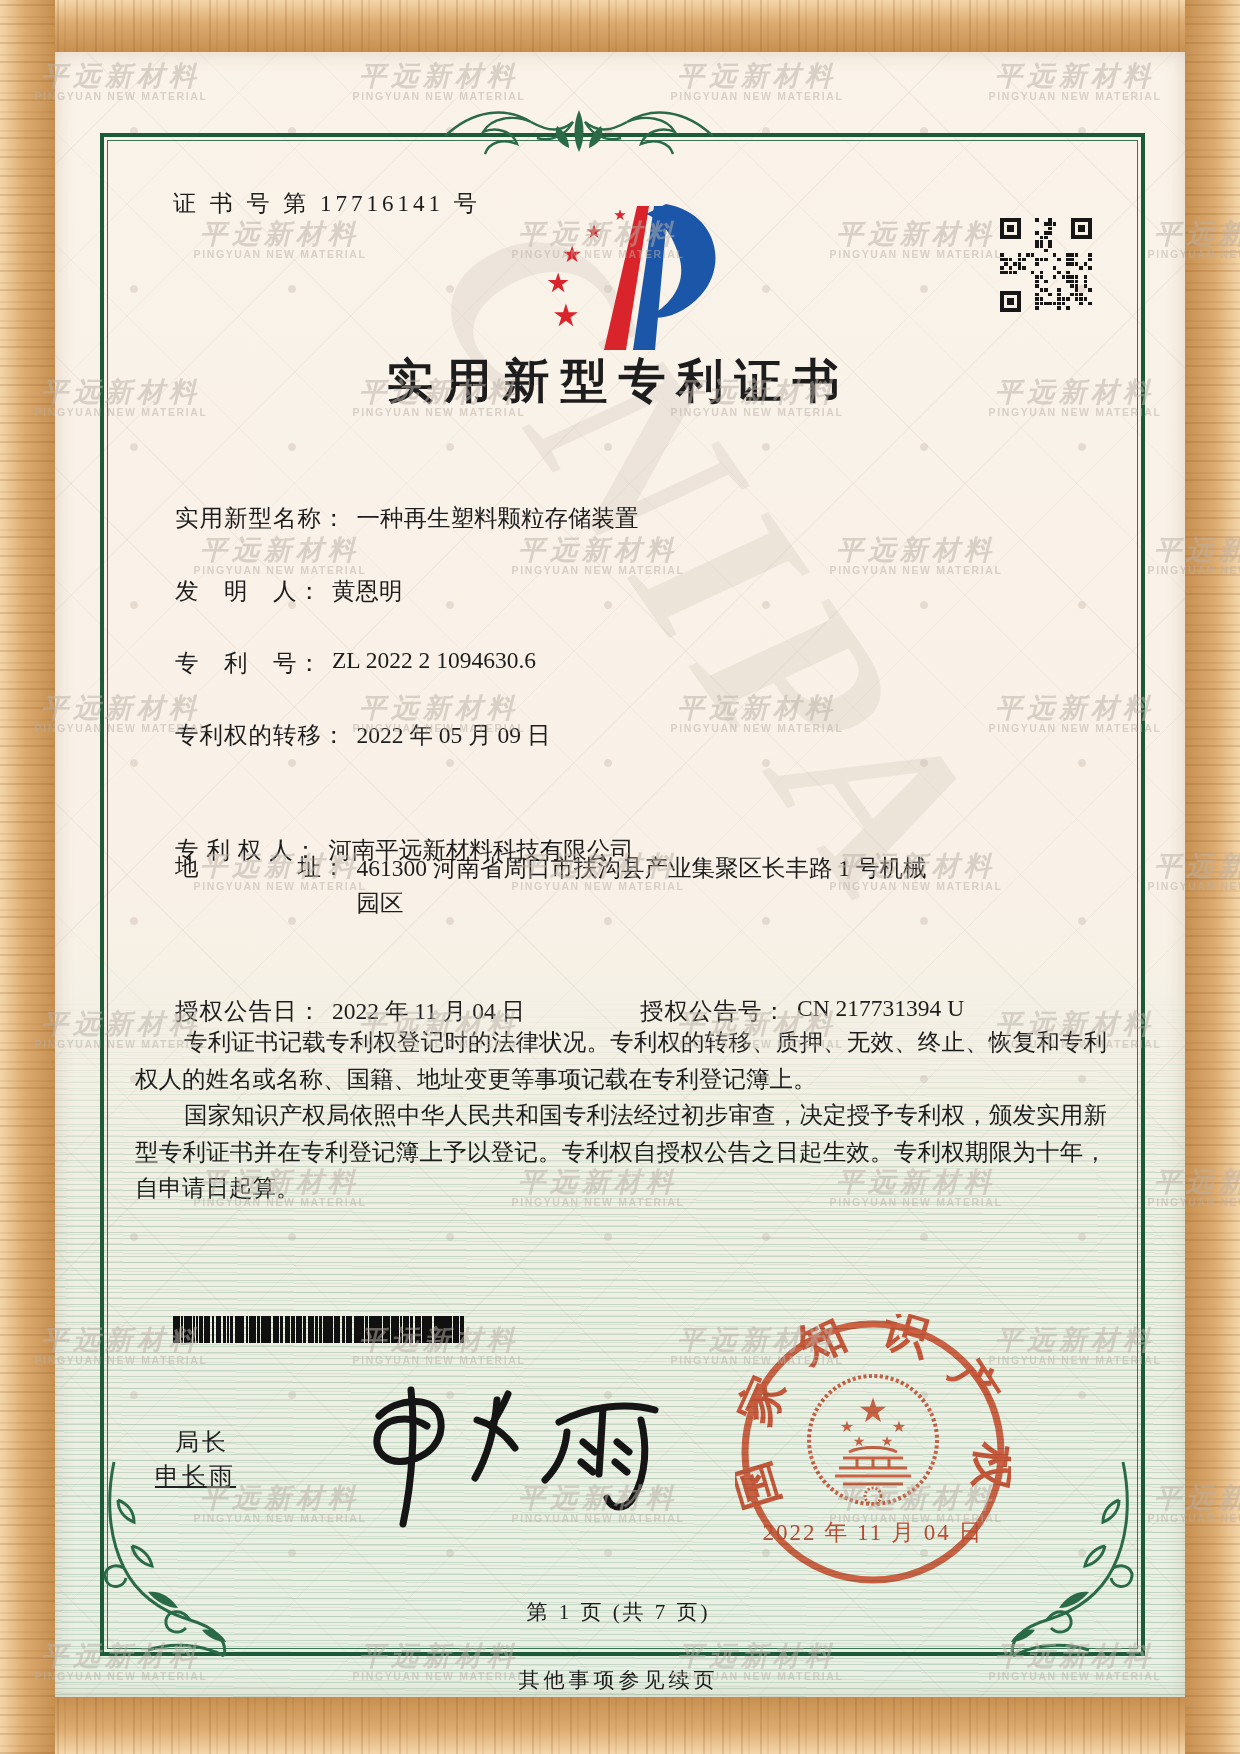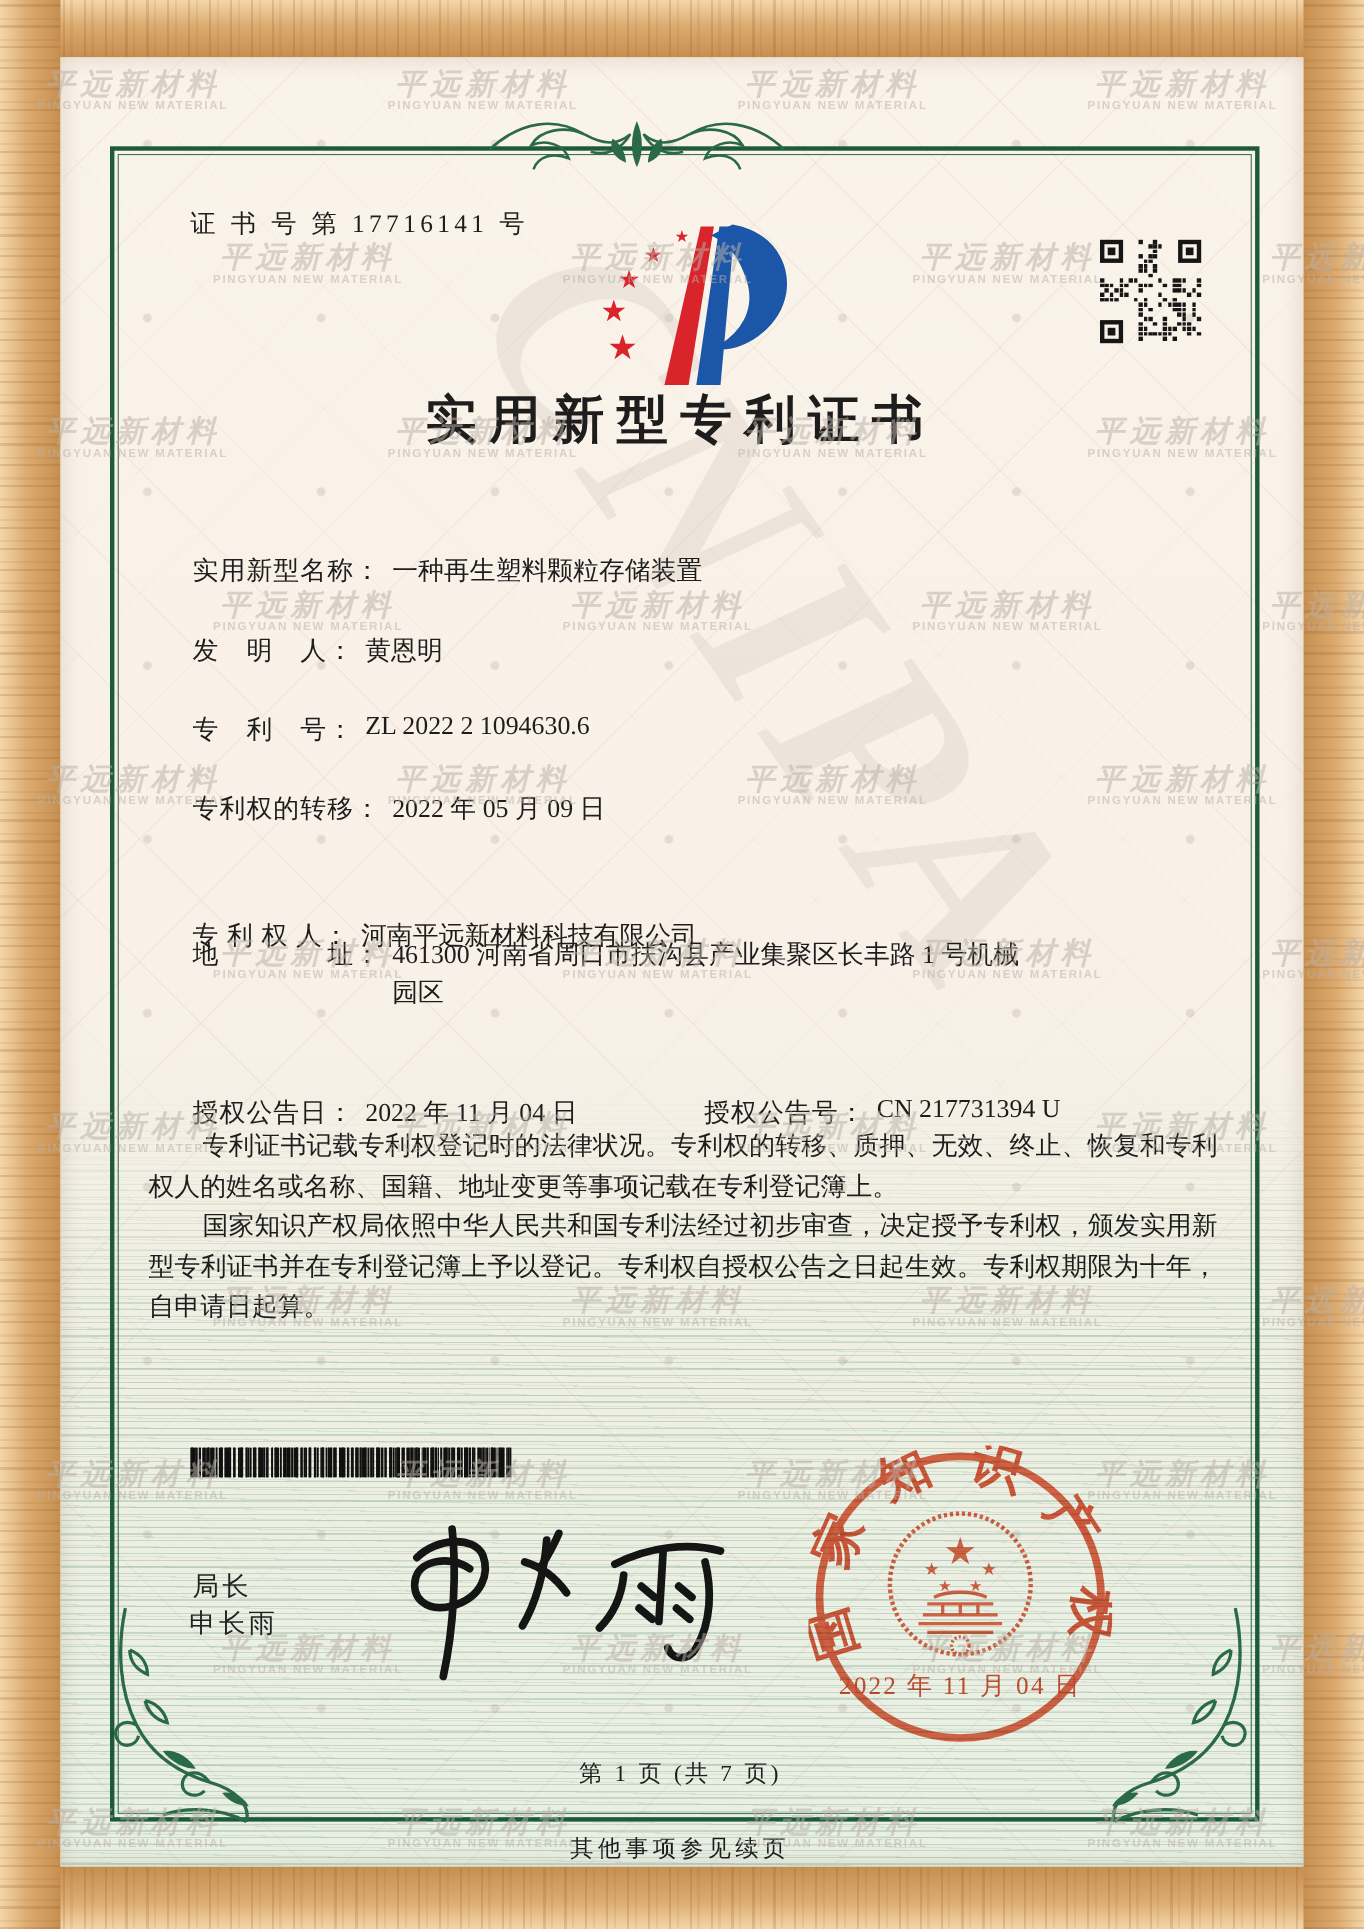--- a/index.html
+++ b/index.html
@@ -80,22 +80,22 @@
   .r7{top:943px;} .r7b{left:585px;top:943px;}
   .paras{left:80px;top:972px;width:972px;font-size:23.5px;line-height:36.5px;text-align:justify;}
   .paras p{margin:0;text-indent:49px;}
   .barcode{left:118px;top:1264px;width:292px;height:27px;
     background:
       repeating-linear-gradient(90deg,#101010 0 2px,rgba(0,0,0,0) 2px 4px) 0 0/23px 100%,
       repeating-linear-gradient(90deg,#101010 0 3px,rgba(0,0,0,0) 3px 6px,#101010 6px 7px,rgba(0,0,0,0) 7px 12px) 2px 0/31px 100%,
       repeating-linear-gradient(90deg,#101010 0 1.5px,rgba(0,0,0,0) 1.5px 5px) 1px 0/17px 100%;}
   .director-title{left:120px;top:1374px;font-family:"Liberation Sans",sans-serif;
     font-size:24px;letter-spacing:3px;color:#222;}
-  .director-name{left:117px;top:1408px;font-family:"Liberation Sans",sans-serif;
-    font-size:24px;letter-spacing:3px;color:#222;}
+  .director-name{left:100px;top:1408px;font-family:"Liberation Sans",sans-serif;
+    font-size:24px;letter-spacing:3px;color:#222;text-decoration:underline;}
   .sig{left:290px;top:1330px;}
   .seal{left:680px;top:1262px;mix-blend-mode:multiply;opacity:.92;z-index:5;}
   .page-no{left:45px;top:1546px;width:1037px;text-align:center;font-size:21px;letter-spacing:3px;}
   .note{left:45px;top:1614px;width:1037px;text-align:center;font-size:21px;letter-spacing:4px;}
   .hidden-defs{position:absolute;width:0;height:0;overflow:hidden;}
 </style>
 </head>
 <body>
 
 <div class="page">

